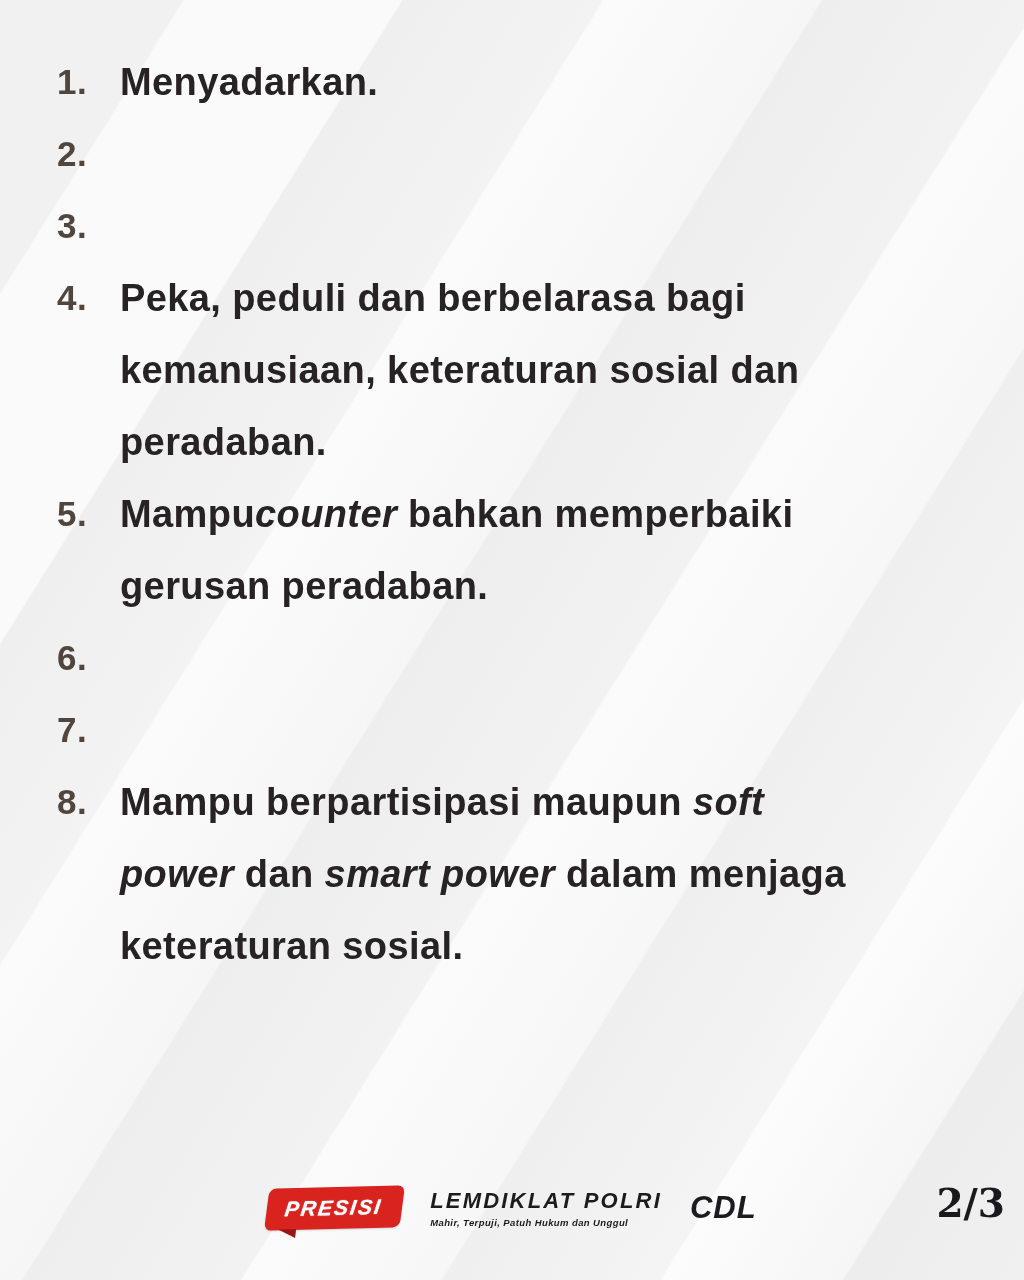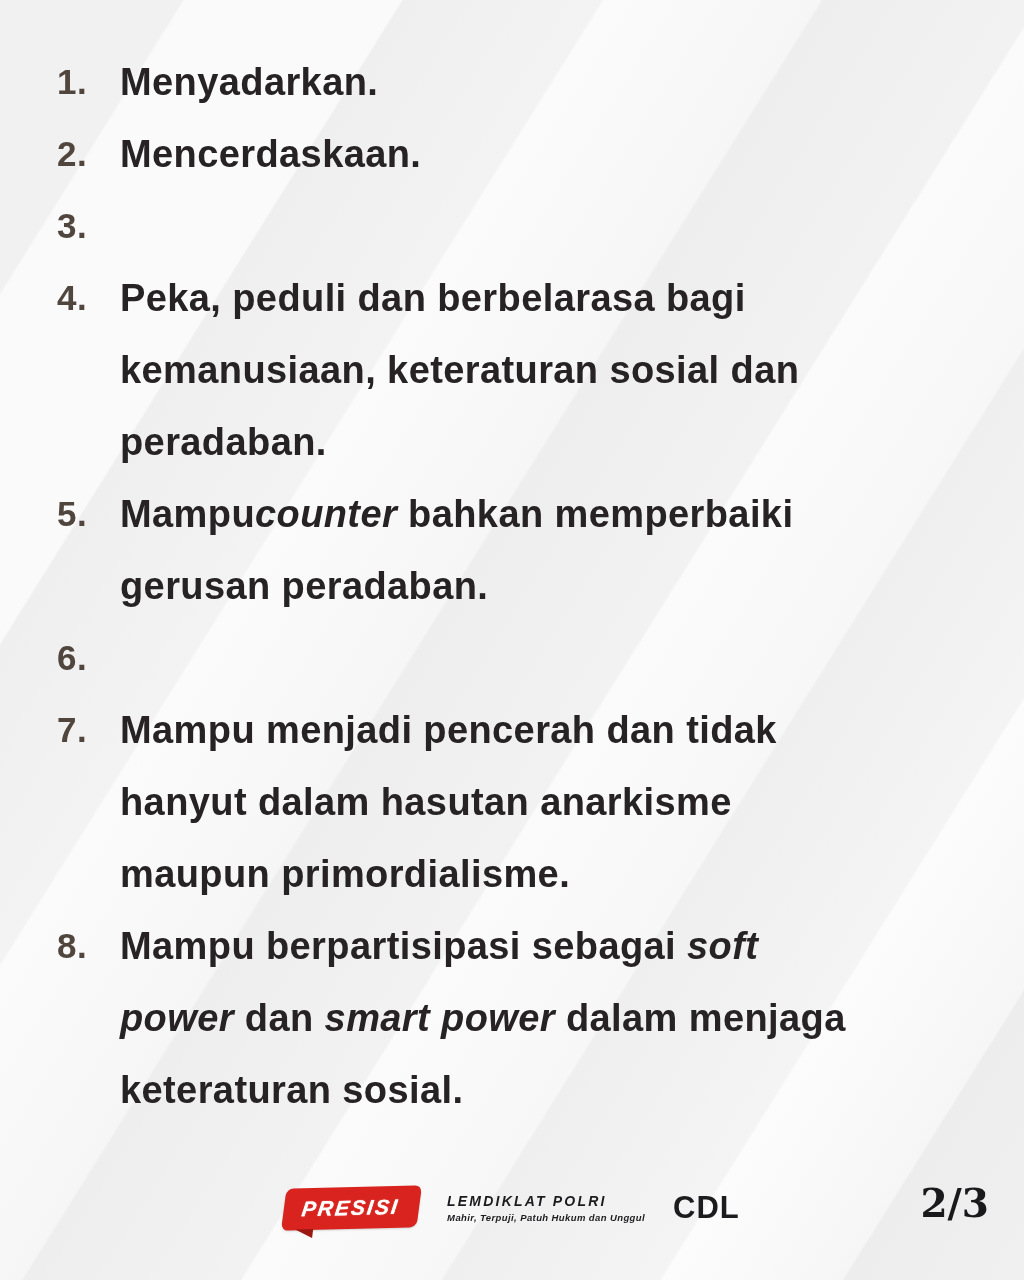--- a/index.html
+++ b/index.html
@@ -110,85 +110,82 @@
   }
   .lemdiklat {
     display: flex;
     flex-direction: column;
     align-items: flex-start;
     color: var(--footer-text-color);
   }
   .lem-title {
     font-style: italic;
     font-weight: 700;
-    font-size: 14px;
+    font-size: 22px;
     letter-spacing: 2.2px;
   }
   .lem-sub {
     margin-top: 3px;
     font-style: italic;
     font-weight: 700;
     font-size: 9.5px;
     letter-spacing: 0.4px;
   }
   .cdl {
     color: var(--footer-text-color);
+    font-style: italic;
     font-weight: 700;
     font-size: 31px;
     letter-spacing: 1px;
   }
   .page-indicator {
     position: absolute;
-    right: 35px;
+    right: 19px;
     top: 2px;
     font-family: "DejaVu Serif", serif;
     font-weight: 700;
     font-size: 39px;
     color: #1a1a1c;
   }
 </style>
 </head>
 <body>
 
 <main>
   <div class="numbered-list">
       <div class="list-item">
         <span class="num">1.</span>
         <span class="txt"><span>Menyadarkan.</span></span>
       </div>
       <div class="list-item">
         <span class="num">2.</span>
-        <span class="txt"><span>Mencerdaskaan.</span></span>
       </div>
       <div class="list-item">
         <span class="num">3.</span>
       </div>
       <div class="list-item">
         <span class="num">4.</span>
         <span class="txt"><span>Peka, peduli dan berbelarasa bagi
 kemanusiaan, keteraturan sosial dan
 peradaban.</span></span>
       </div>
       <div class="list-item">
         <span class="num">5.</span>
         <span class="txt"><span>Mampu</span><i>counter</i><span> bahkan memperbaiki
 gerusan peradaban.</span></span>
       </div>
       <div class="list-item">
         <span class="num">6.</span>
       </div>
       <div class="list-item">
         <span class="num">7.</span>
-        <span class="txt"><span>Mampu menjadi pencerah dan tidak
-hanyut dalam hasutan anarkisme
-maupun primordialisme.</span></span>
       </div>
       <div class="list-item">
         <span class="num">8.</span>
-        <span class="txt"><span>Mampu berpartisipasi sebagai </span><i>soft
+        <span class="txt"><span>Mampu berpartisipasi maupun </span><i>soft
 power</i><span> dan </span><i>smart power</i><span> dalam menjaga
 keteraturan sosial.</span></span>
       </div>
     </div>
 
   <div class="footer">
     <div class="footer-group">
       <div class="presisi-badge">
         <span class="presisi-text">PRESISI</span>
       </div>

